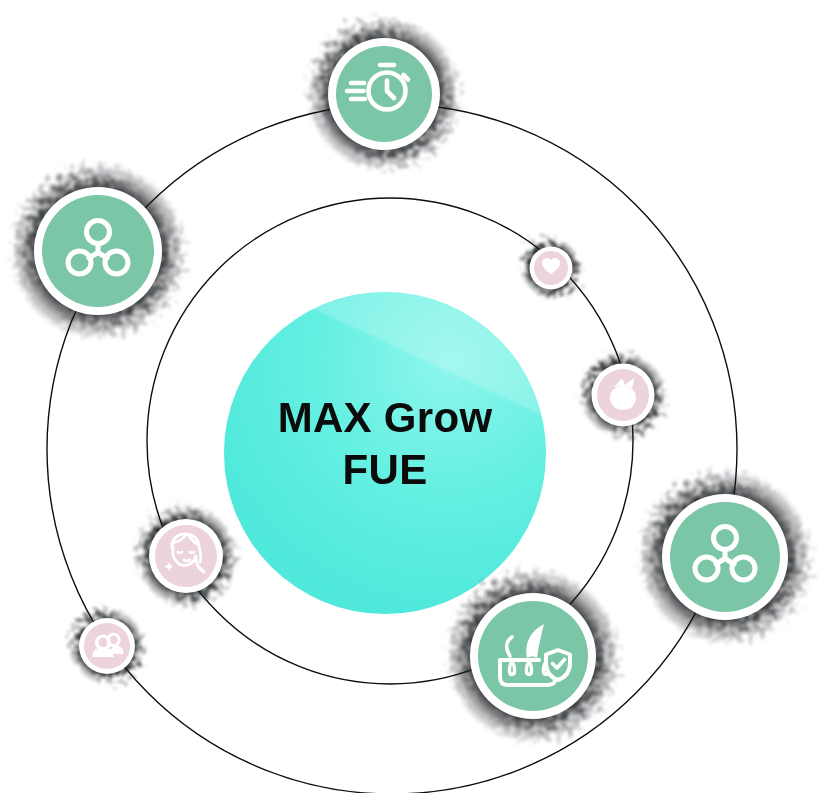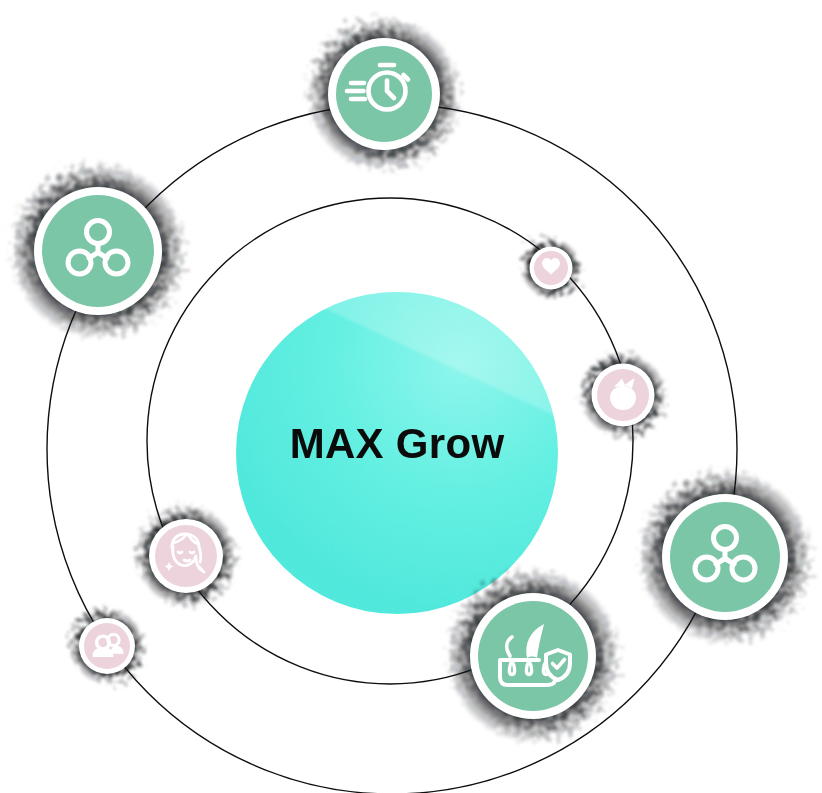--- a/index.html
+++ b/index.html
@@ -21,21 +21,21 @@
     height: 0;
   }
   .rings {
     position: absolute;
     left: 0;
     top: 0;
     z-index: 1;
   }
   .center-circle {
     position: absolute;
-    left: 236px;
+    left: 224px;
     top: 292px;
     width: 322px;
     height: 322px;
     border-radius: 50%;
     overflow: hidden;
     z-index: 2;
     background: radial-gradient(circle at 70% 22%, #7ff5ea 0%, #4feede 38%, #37e5d7 75%, #43e9da 100%);
   }
   .center-facet {
     position: absolute;
@@ -105,20 +105,21 @@
 
   <div class="center-circle">
     <div class="center-facet"></div>
     <div class="center-noise">
       <svg width="322" height="322">
           <rect width="322" height="322" filter="url(#grain)"></rect>
         </svg>
     </div>
     <div class="center-label">
       <span>MAX Grow</span>
+      <span>FUE</span>
     </div>
   </div>
 
   <div class="badge" style="left:294px; top:4px; width:180px; height:180px;">
     <svg width="180" height="180" viewBox="-90 -90 180 180">
       <circle r="77" fill="url(#shade)" filter="url(#fuzz)"></circle>
       <circle r="56" fill="#ffffff"></circle>
       <circle r="48" fill="#7cc6a8"></circle>
       <g fill="none" stroke-width="4.6" stroke-linecap="round" transform="translate(3,-3)" stroke="#ffffff">
         <circle cx="0" cy="0" r="18.5"></circle>

